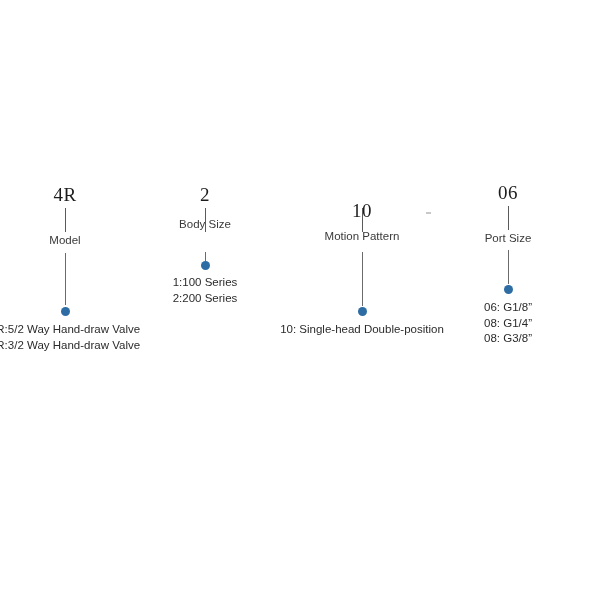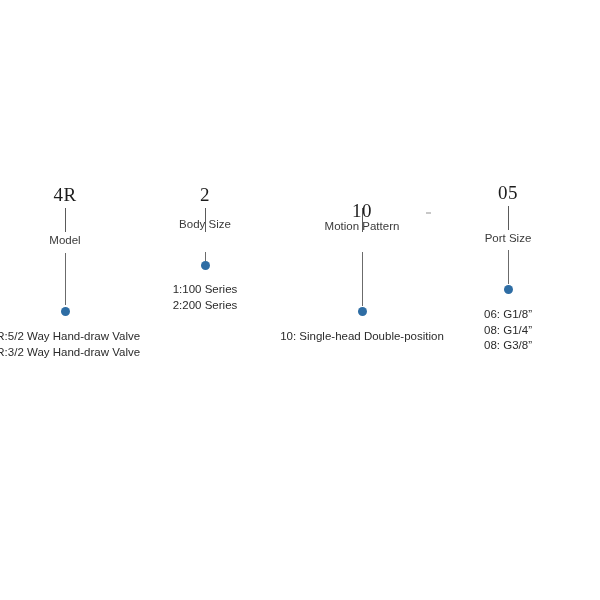--- a/index.html
+++ b/index.html
@@ -74,21 +74,20 @@
     border-radius: 50%;
     background: #2e6da4;
   }
 
   .options {
     position: absolute;
     font-size: 11.5px;
     line-height: 15.5px;
     color: #2b2b2b;
     white-space: nowrap;
-    margin-top: 7px;
   }
   .options div {
     white-space: nowrap;
   }
 
   .opt-center {
     left: -110px;
     width: 220px;
     text-align: center;
   }
@@ -125,30 +124,30 @@
     <div class="node-dot" style="top: 265px;"></div>
     <div class="options opt-center" style="top: 275px;">
       <div>1:100 Series</div>
       <div>2:200 Series</div>
     </div>
   </div>
 
   <div class="column" style="transform: translate(362px, 0);">
     <div class="code-header" style="top: 200px;">10</div>
     <div class="stem" style="top: 208px; height: 24px;"></div>
-    <div class="category-label" style="top: 220px;">Motion Pattern</div>
+    <div class="category-label" style="top: 230px;">Motion Pattern</div>
     <div class="stem stem-lower" style="top: 252px; height: 54px;"></div>
     <div class="node-dot" style="top: 311px;"></div>
     <div class="options opt-center" style="top: 322px;">
       <div>10: Single-head Double-position</div>
     </div>
   </div>
 
   <div class="column" style="transform: translate(508px, 0);">
-    <div class="code-header" style="top: 182px;">05</div>
+    <div class="code-header" style="top: 182px;">06</div>
     <div class="stem" style="top: 206px; height: 24px;"></div>
     <div class="category-label" style="top: 232px;">Port Size</div>
     <div class="stem stem-lower" style="top: 250px; height: 34px;"></div>
     <div class="node-dot" style="top: 289px;"></div>
     <div class="options opt-center" style="top: 300px;">
       <div>06: G1/8”</div>
       <div>08: G1/4”</div>
       <div>08: G3/8”</div>
     </div>
   </div>

